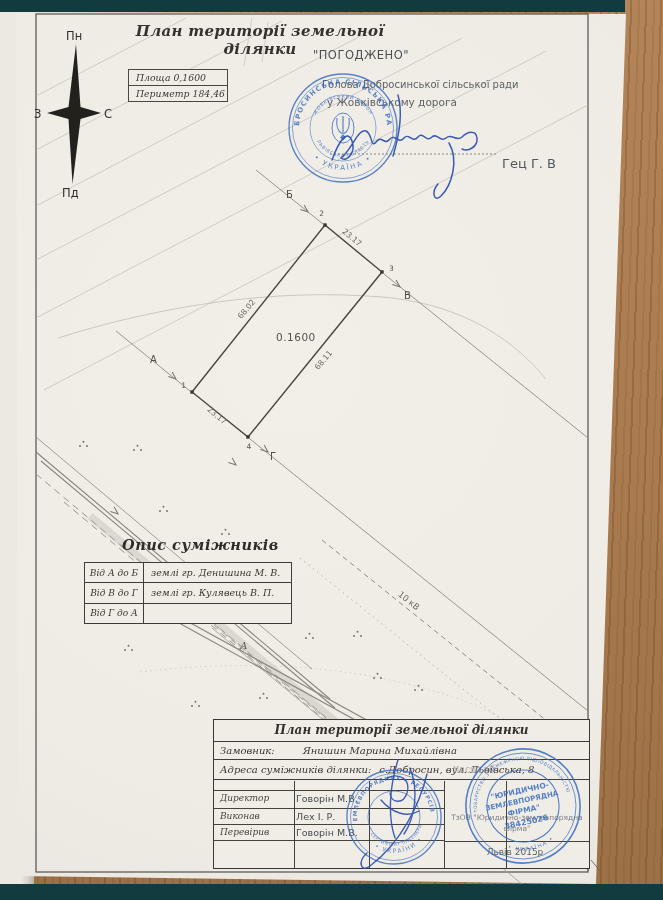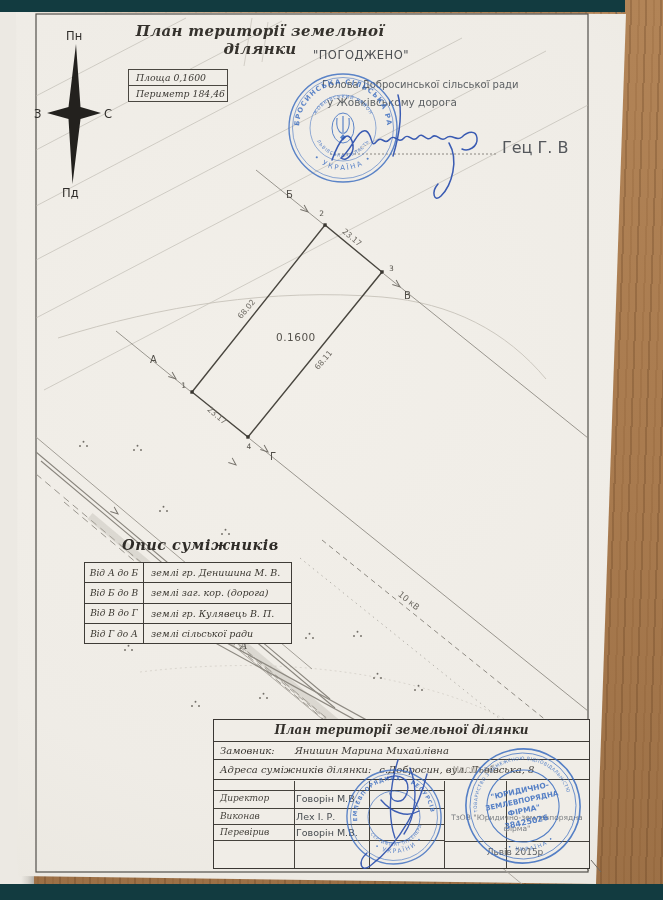--- a/index.html
+++ b/index.html
@@ -28,40 +28,40 @@
 
   .page-title{left:120px;top:22px;width:280px;text-align:center;font-size:15px;
     font-weight:bold;font-style:italic;color:#35322d;letter-spacing:.3px;}
   .approved{left:296px;top:48px;width:130px;text-align:center;font-size:11.5px;color:#4c4f52;letter-spacing:.5px;}
   .area-box{left:116px;top:69px;width:98px;border:1px solid #4a4741;background:var(--paper);margin-left:12px;}
   .area-box div{height:15px;line-height:15px;padding-left:7px;font-size:9.3px;
     font-style:italic;color:#3c3934;white-space:nowrap;}
   .area-box div:first-child{border-bottom:1px solid #4a4741;}
   .approver1{left:322px;top:79px;font-size:10px;color:#5e6265;}
   .approver2{left:327px;top:96px;font-size:10.5px;color:#5e6265;}
-  .approver-name{left:502px;top:138px;font-size:16px;color:#54575b;text-align:center;}
+  .approver-name{left:502px;top:156px;font-size:13px;color:#54575b;text-align:center;}
 
   .nb-heading{left:122px;top:536px;font-size:14.5px;font-weight:bold;font-style:italic;color:#2f2c28;letter-spacing:.5px;}
   .nb-table{left:84px;top:562px;width:206px;border:1.1px solid #3f3c37;background:var(--paper);}
   .nb-row{display:flex;height:19.3px;border-top:1px solid #3f3c37;}
   .nb-row:first-child{border-top:none;}
   .nb-range{width:58px;border-right:1px solid #3f3c37;font-size:9px;font-style:italic;color:#39362f;
     display:flex;align-items:center;justify-content:center;white-space:nowrap;}
   .nb-owner{flex:1;font-size:9.5px;font-style:italic;color:#39362f;display:flex;align-items:center;
     padding-left:7px;white-space:nowrap;}
 
   .ft{left:213px;top:719px;width:375px;height:148px;border:1.2px solid #3a3733;background:var(--paper);}
   .ft .line{position:absolute;background:#45423c;}
   .ft-title{position:absolute;left:0;top:0;width:100%;height:21px;line-height:21px;text-align:center;
     font-size:12px;font-weight:bold;font-style:italic;color:#33302b;border-bottom:1px solid #3f3c37;}
   .ft-client{position:absolute;left:0;top:21px;width:100%;height:19px;line-height:19px;padding-left:6px;
     font-size:10px;font-style:italic;color:#3a3732;border-bottom:1px solid #3f3c37;box-sizing:border-box;white-space:nowrap;}
   .ft-address{position:absolute;left:0;top:40px;width:100%;height:20px;line-height:20px;padding-left:6px;
     font-size:10px;font-style:italic;color:#3a3732;border-bottom:1px solid #3f3c37;box-sizing:border-box;white-space:nowrap;}
-  .ft-val{margin-left:20px;}
+  .ft-val{margin-left:28px;}
   .role{position:absolute;left:0;width:80px;padding-left:6px;font-size:9px;font-style:italic;color:#46433d;box-sizing:border-box;}
   .rname{position:absolute;left:82px;width:92px;font-size:9.5px;color:#474c50;font-family:"DejaVu Sans",sans-serif;}
   .scale-faint{left:453px;top:765px;font-size:10px;color:#a19d96;opacity:.8;font-family:Liberation Mono, monospace;}
   .firm-line{left:446px;top:813px;width:142px;font-size:7.5px;line-height:10.5px;color:#7b7f83;
     font-family:"DejaVu Sans",sans-serif;text-align:center;}
   .place-year{left:469px;top:847px;width:92px;text-align:center;font-size:9px;color:#5f6367;
     font-family:"DejaVu Sans",sans-serif;}
 </style>
 </head>
 <body>
@@ -207,30 +207,25 @@
   <div class="abs approver2 sans z4">у Жовківському дорога</div>
   <div class="abs approver-name sans z4">Гец Г. В</div>
 
   <div class="abs nb-heading z4">Опис суміжників</div>
   <div class="abs nb-table z4">
     <div class="nb-row">
       <div class="nb-range">Від А до Б</div>
       <div class="nb-owner">землі гр. Денишина М. В.</div>
     </div>
     <div class="nb-row">
-      <div class="nb-range">Від Б до В</div>
-      <div class="nb-owner">землі заг. кор. (дорога)</div>
-    </div>
-    <div class="nb-row">
       <div class="nb-range">Від В до Г</div>
       <div class="nb-owner">землі гр. Кулявець В. П.</div>
     </div>
     <div class="nb-row">
       <div class="nb-range">Від Г до А</div>
-      <div class="nb-owner">землі сільської ради</div>
     </div>
   </div>
 
   <div class="abs ft z4">
     <div class="ft-title">План території земельної ділянки</div>
     <div class="ft-client">
       <span>Замовник:</span><span class="ft-val">Янишин Марина Михайлівна</span>
     </div>
     <div class="ft-address">
       <span>Адреса суміжників ділянки:</span><span class="ft-val" style="margin-left:8px">с.Добросин, вул. Львівська, 8</span>

